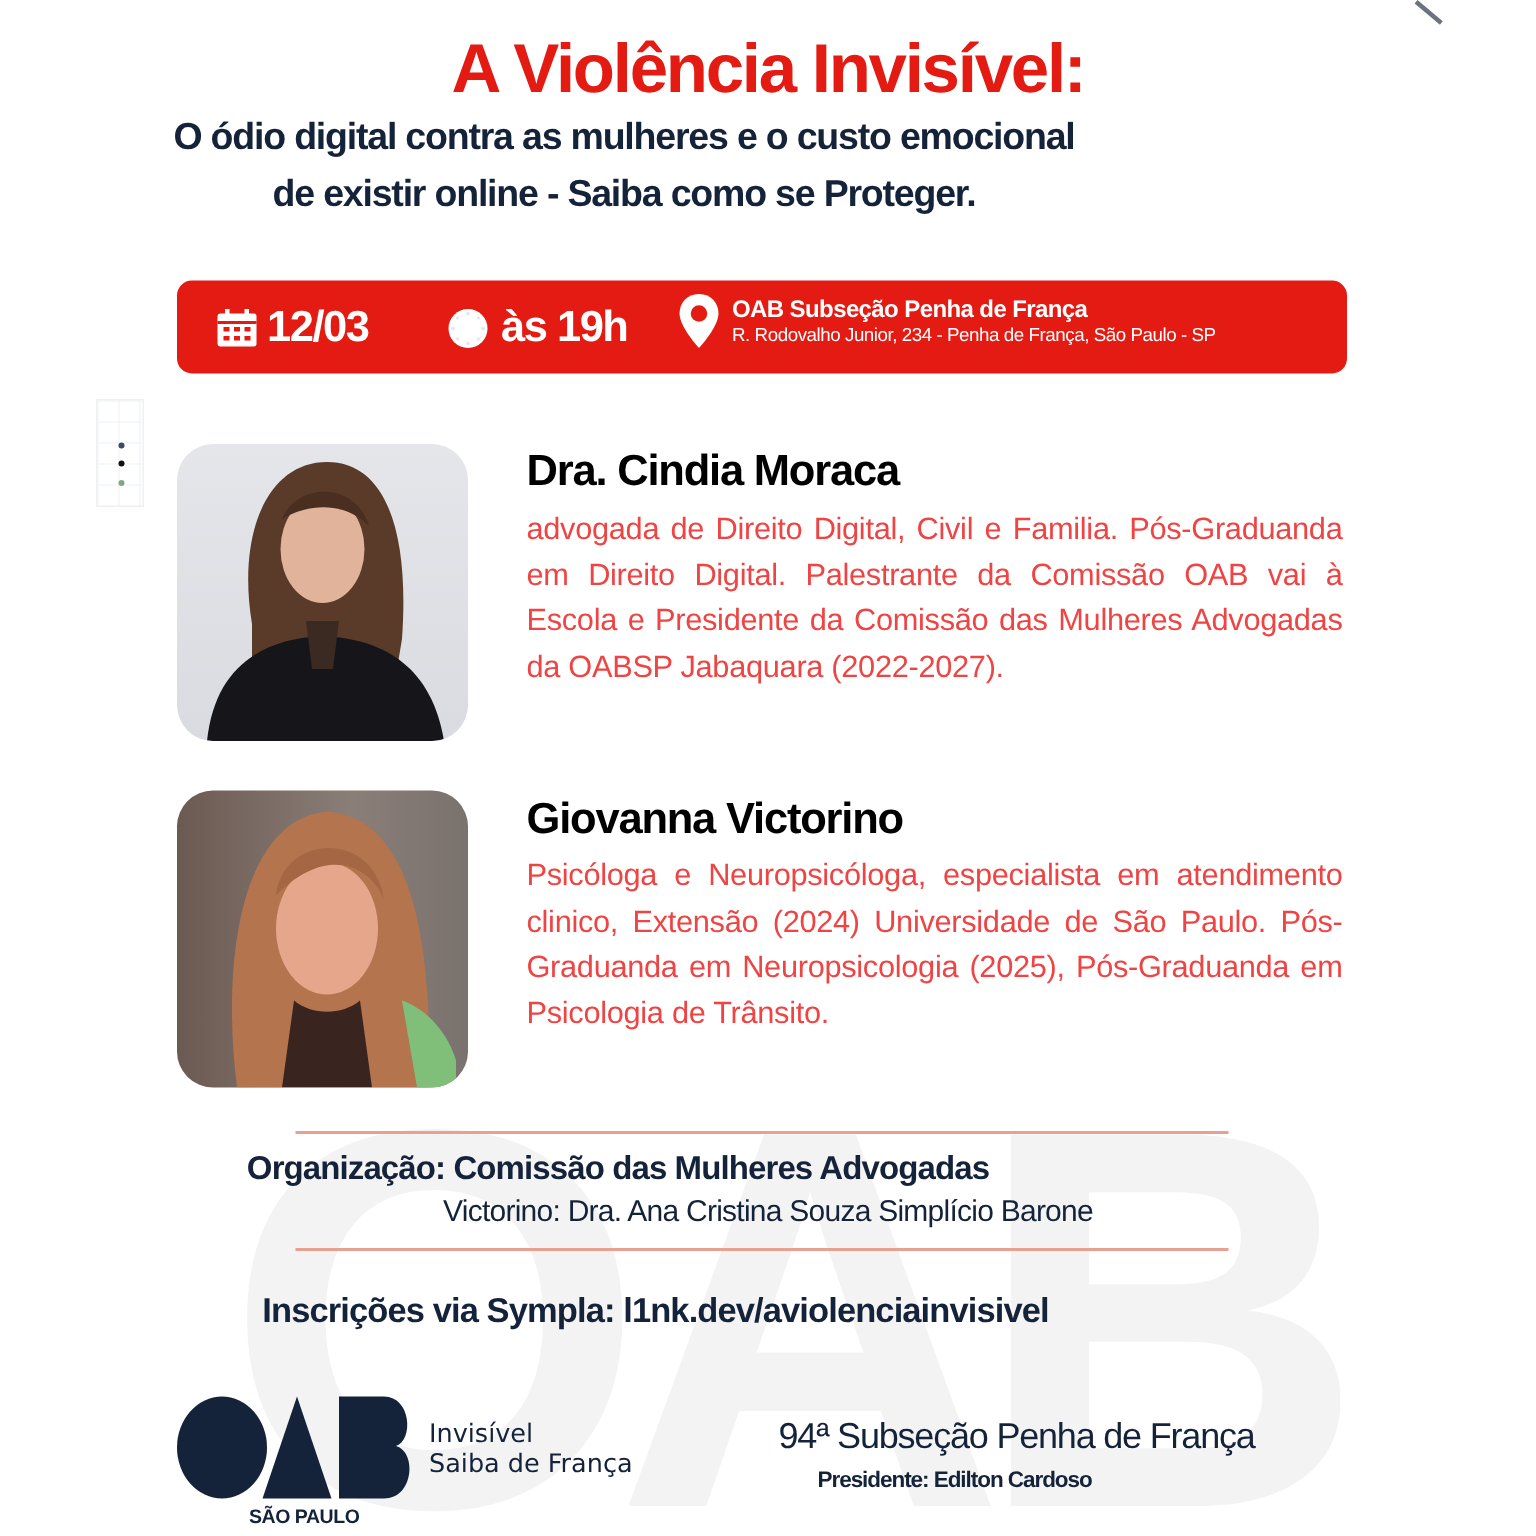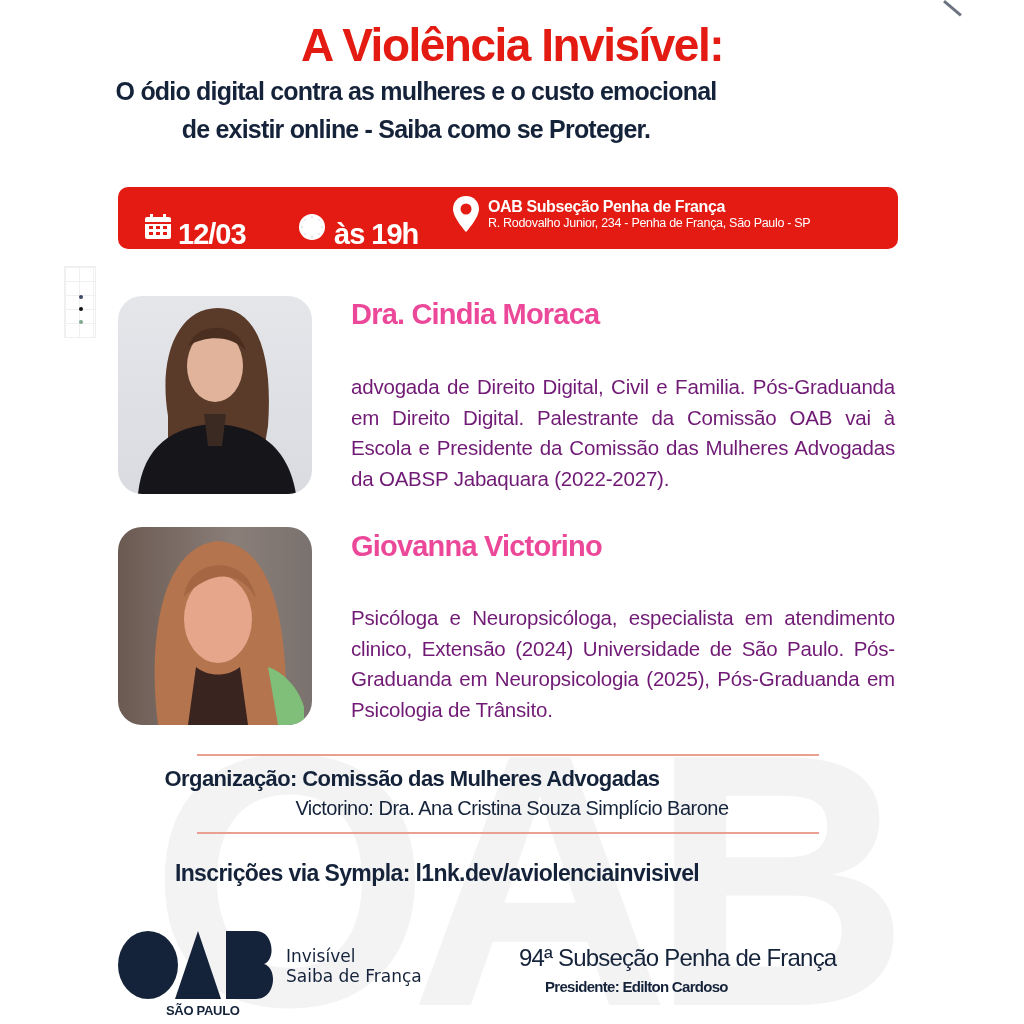--- a/index.html
+++ b/index.html
@@ -33,32 +33,32 @@
   .subtitle {
     position:absolute; top:72px; left:0; width:832px; text-align:center;
     font-weight:bold; font-size:25px; line-height:38px; letter-spacing:-0.8px; color:#15233a; z-index:1;
   }
   .info-bar {
     position:absolute; left:118px; top:187px; width:780px; height:62px;
     background:#e31b12; border-radius:10px; z-index:1; color:#fff;
     display:flex; align-items:center;
   }
   .info-bar .item { display:flex; align-items:center; position:absolute; }
-  .big { font-weight:bold; font-size:29px; letter-spacing:-1px;margin-top:16px; }
+  .big { font-weight:bold; font-size:29px; letter-spacing:-1px; }
   .loc-title { font-weight:bold; font-size:16px; letter-spacing:-0.4px; }
   .loc-addr { font-size:12.5px; letter-spacing:-0.3px; }
   .photo {
     position:absolute; left:118px; width:194px; height:198px; border-radius:24px; overflow:hidden; z-index:1;
   }
   .speaker-name {
-    position:absolute; left:351px; font-weight:bold; font-size:29px; letter-spacing:-0.8px; color:#ec4899; z-index:1;
+    position:absolute; left:351px; font-weight:bold; font-size:29px; letter-spacing:-0.8px; color:#000000; z-index:1;
   }
   .speaker-bio {
     position:absolute; left:351px; width:544px; font-size:20.5px; line-height:30.5px;
-    text-align:justify; text-align-last:left; color:#701a75; z-index:1; letter-spacing:-0.2px;margin-top:34px;
+    text-align:justify; text-align-last:left; color:#ef4444; z-index:1; letter-spacing:-0.2px;
   }
   .divider { position:absolute; left:197px; width:622px; height:2px; background:#e9a091; z-index:1; }
   .org { position:absolute; top:766px; left:0; width:824px; text-align:center; font-weight:bold; font-size:22px; letter-spacing:-0.6px; z-index:1; }
   .org-pres { position:absolute; top:797px; left:0; width:1024px; text-align:center; font-size:20px; letter-spacing:-0.5px; z-index:1; }
   .reg { position:absolute; top:860px; left:0; width:874px; text-align:center; font-weight:bold; font-size:23px; letter-spacing:-0.6px; z-index:1; }
   .logo-oab { position:absolute; left:118px; top:930px; width:160px; height:70px; z-index:1; }
   .logo-sp { position:absolute; left:166px; top:1003px; font-weight:bold; font-size:13px; letter-spacing:-0.3px; z-index:1; }
   .logo-sub { position:absolute; left:286px; top:946px; font-size:17px; line-height:20px; color:#15233a; z-index:1; font-family:"DejaVu Sans", sans-serif; }
   .sub-right { position:absolute; left:519px; top:944px; font-size:24px; letter-spacing:-0.8px; z-index:1; }
   .pres-right { position:absolute; left:545px; top:978px; font-size:15px; font-weight:bold; letter-spacing:-0.7px; z-index:1; }

